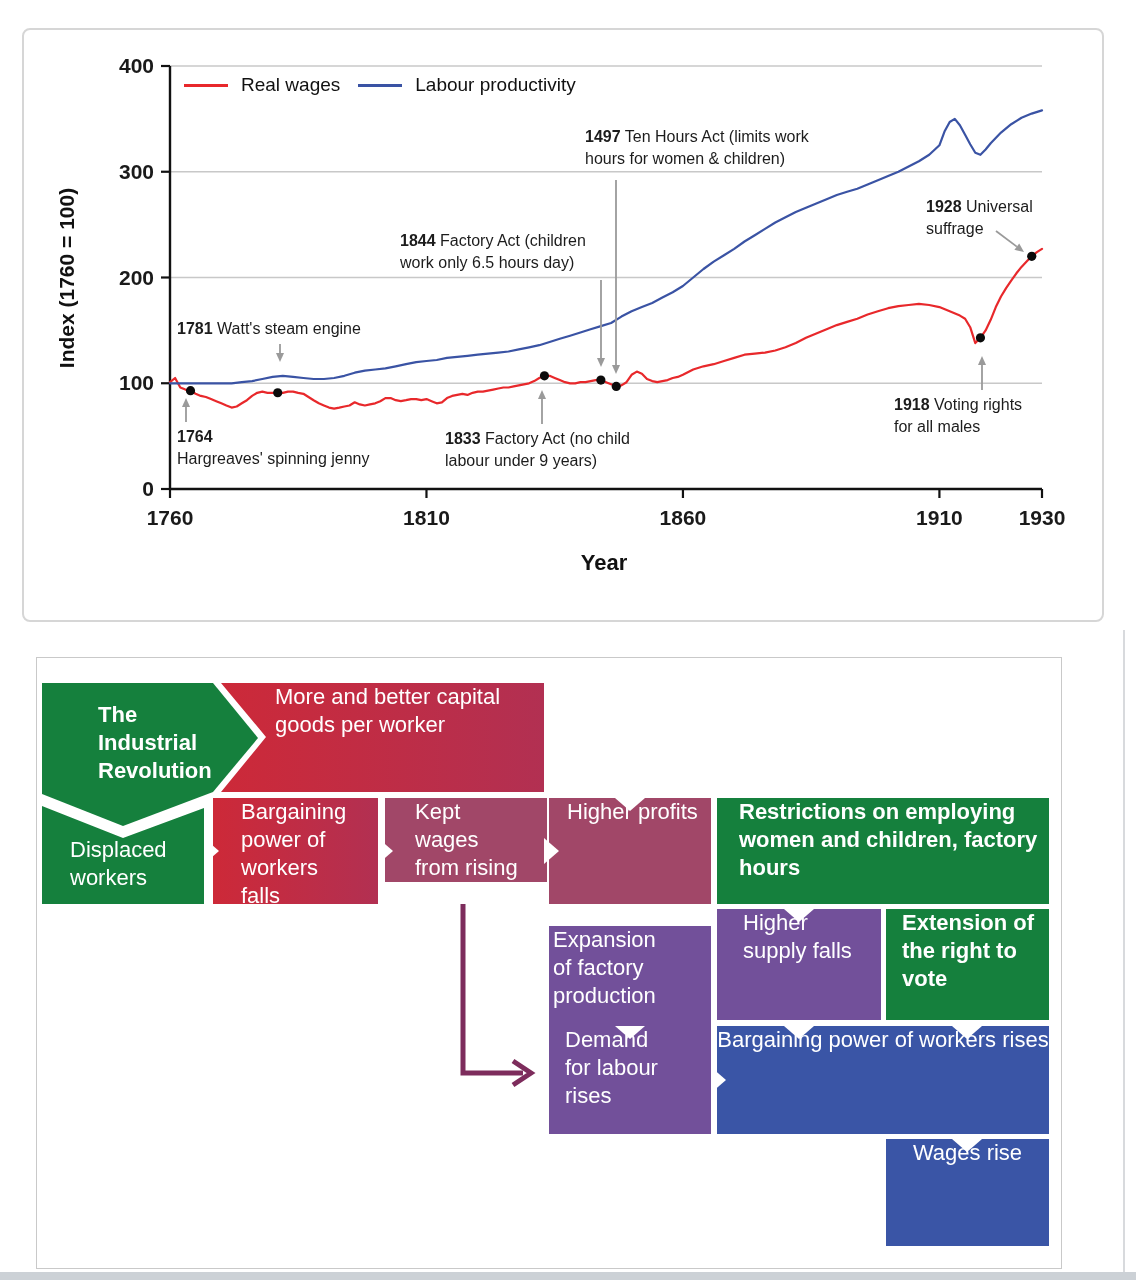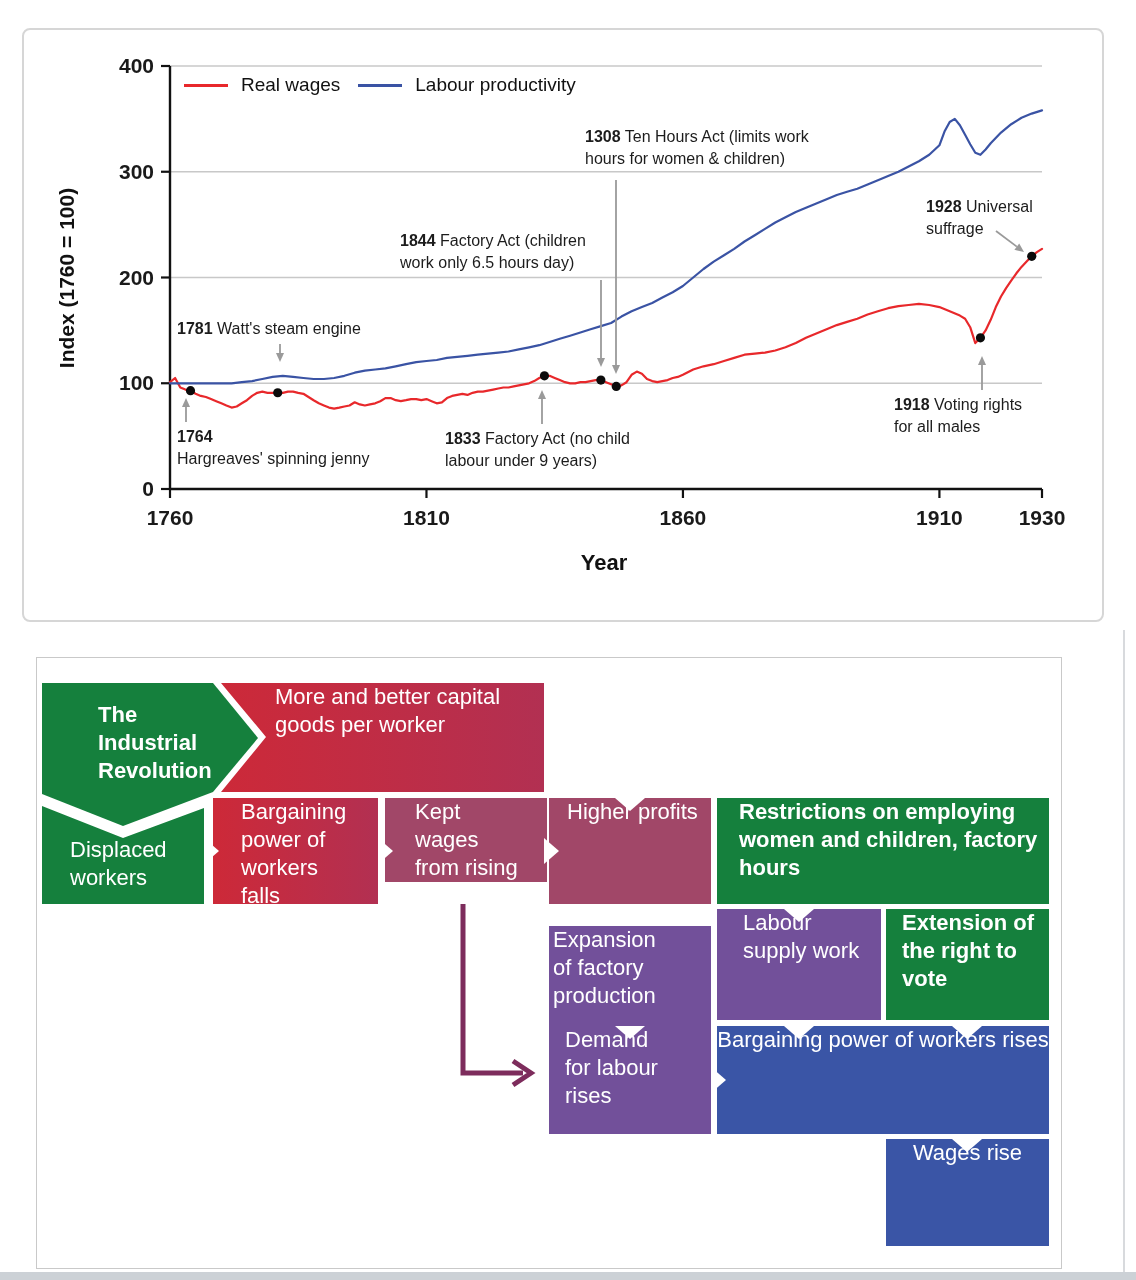--- a/index.html
+++ b/index.html
@@ -158,21 +158,21 @@
         </div>
         <div class="annotation" style="left: 421px; top: 398px;">
           <div><b>1833</b> Factory Act (no child</div>
           <div>labour under 9 years)</div>
         </div>
         <div class="annotation" style="left: 376px; top: 200px;">
           <div><b>1844</b> Factory Act (children</div>
           <div>work only 6.5 hours day)</div>
         </div>
         <div class="annotation" style="left: 561px; top: 96px;">
-          <div><b>1308</b> Ten Hours Act (limits work</div>
+          <div><b>1497</b> Ten Hours Act (limits work</div>
           <div>hours for women &amp; children)</div>
         </div>
         <div class="annotation" style="left: 902px; top: 166px;">
           <div><b>1928</b> Universal</div>
           <div>suffrage</div>
         </div>
         <div class="annotation" style="left: 870px; top: 364px;">
           <div><b>1918</b> Voting rights</div>
           <div>for all males</div>
         </div>
@@ -198,21 +198,21 @@
     <div class="fc-box c-mauve" id="fc-profits">
         <span>Higher profits</span>
       </div>
     <div class="fc-box c-red fc-bold" id="fc-restrict">
         <span>Restrictions on employing women and children, factory hours</span>
       </div>
     <div class="fc-box c-purple" id="fc-expansion">
         <span>Expansion of factory production</span>
       </div>
     <div class="fc-box c-purple" id="fc-laboursupply">
-        <span>Labour supply work</span>
+        <span>Higher supply falls</span>
       </div>
     <div class="fc-box c-red fc-bold" id="fc-extension">
         <span>Extension of the right to vote</span>
       </div>
     <div class="fc-box c-purple" id="fc-demand">
         <span>Demand for labour rises</span>
       </div>
     <div class="fc-box c-blue" id="fc-bargrises">
         <span>Bargaining power of workers rises</span>
       </div>

